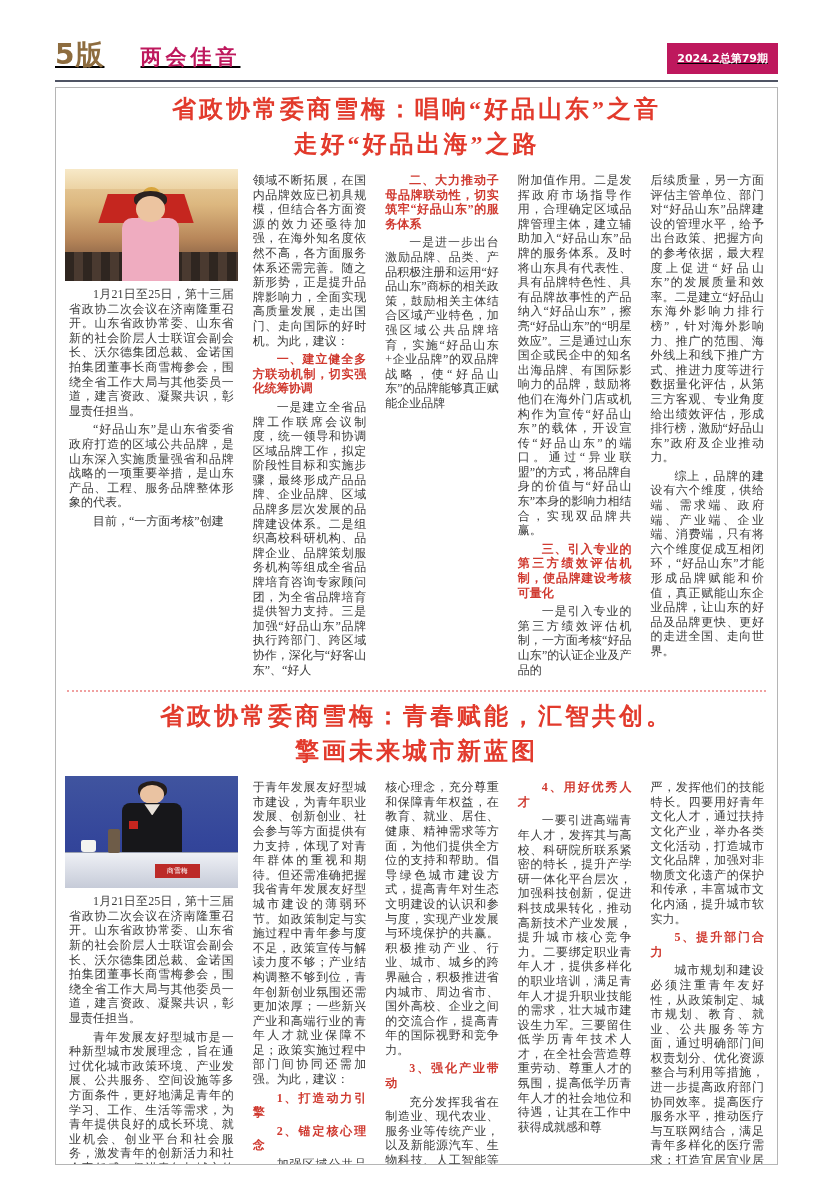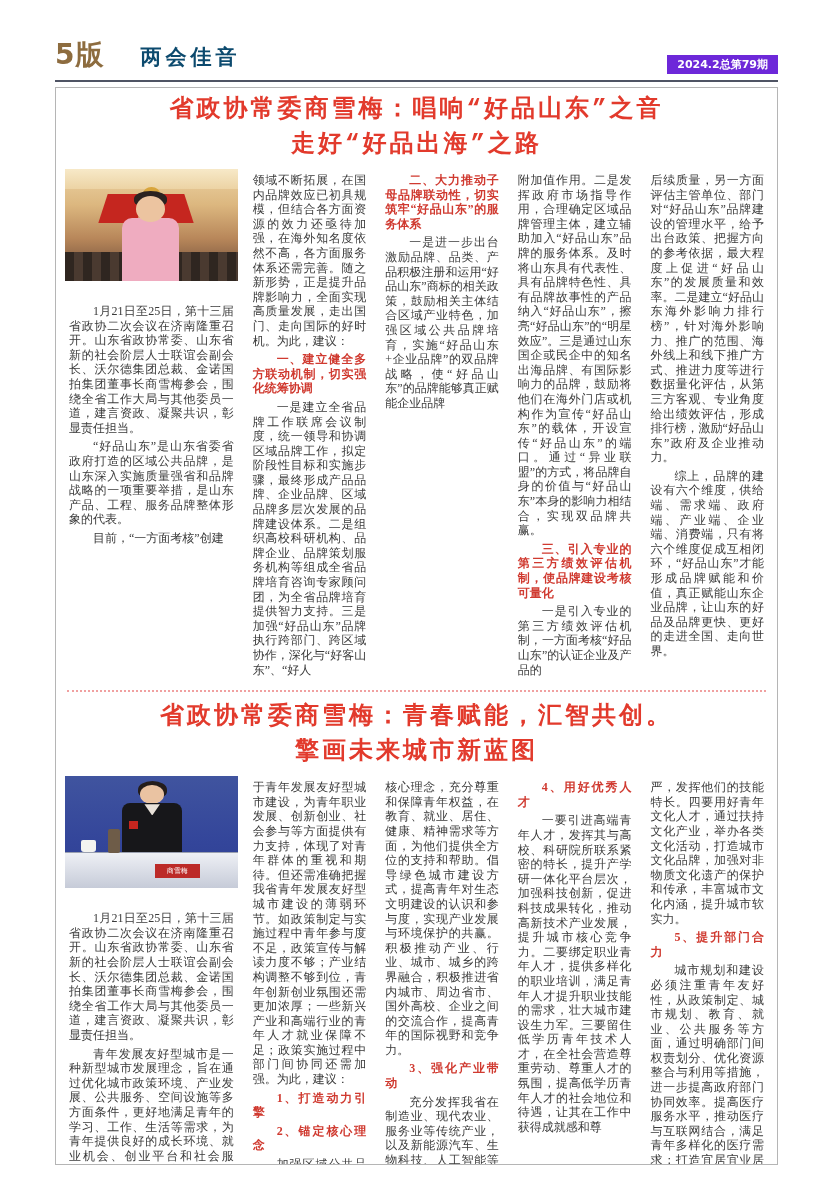--- a/index.html
+++ b/index.html
@@ -1,39 +1,39 @@
 <!DOCTYPE html>
 <html><head>
 <meta charset="utf-8">
 <style>
   html,body{margin:0;padding:0;background:#ffffff;}
   .page{position:relative;width:831px;height:1200px;background:#fff;overflow:hidden;
         font-family:"Liberation Serif","DejaVu Serif",serif;}
   
-  .masthead{display:flex;align-items:baseline;margin:36px 53px 0 55px;}
+  .masthead{display:flex;align-items:baseline;margin:36px 53px 0 55px;text-decoration:underline;}
   .edition{font-family:"DejaVu Sans",sans-serif;font-size:28px;font-weight:900;color:#8d6c3f;letter-spacing:1px;}
-  .section{font-family:"DejaVu Sans",sans-serif;font-size:21px;font-weight:800;color:#0c4a6e;margin-left:36px;letter-spacing:4px;}
-  .issue{margin-left:auto;align-self:flex-end;background:#6d28d9;color:#fff;
-         font-family:"DejaVu Sans",sans-serif;font-size:11px;font-weight:700;padding:2px 10px;}
+  .section{font-family:"DejaVu Sans",sans-serif;font-size:21px;font-weight:800;color:#be185d;margin-left:36px;letter-spacing:4px;}
+  .issue{margin-left:auto;align-self:flex-end;background:#be185d;color:#fff;
+         font-family:"DejaVu Sans",sans-serif;font-size:11px;font-weight:700;padding:8px 10px;}
   .headrule{margin:6px 53px 0 55px;border-top:2px solid #4f5464;}
   
   .content-box{margin:5px 53px 0 55px;border:1px solid #b5b5b5;padding:4px 9px 8px;height:1078px;
                box-sizing:border-box;overflow:hidden;}
   .atitle{text-align:center;color:#e23a2c;font-weight:900;font-size:24px;line-height:35px;
-          letter-spacing:3px;font-family:Liberation Mono, monospace;}
+          letter-spacing:3px;font-family:Liberation Serif, serif;}
   .abody{display:flex;gap:11px;margin-top:7px;}
   .col{flex:1;min-width:0;}
   .col.first{flex:1.42;}
   .blk{margin:4px;font-size:12px;line-height:14.6px;text-align:justify;color:#3a3a3a;}
   .blk.p{text-indent:2em;}
   .blk.c{text-indent:0;}
   .blk.h{color:#d03a30;font-weight:bold;text-indent:2em;}
   .dotsep{border-top:2px dotted #f0a0a0;margin:9px 2px 7px;}
   
-  .photo{position:relative;width:100%;height:112px;overflow:hidden;margin-bottom:23px;}
+  .photo{position:relative;width:100%;height:112px;overflow:hidden;margin-bottom:6px;}
   .photo *{position:absolute;}
   .p1-bg{inset:0;background:linear-gradient(180deg,#ecd3a4 0%,#dcb77f 32%,#b8875a 62%,#5f4234 100%);}
   .p1-ceil{left:0;right:0;top:0;height:18%;background:linear-gradient(180deg,#f7e9c8,#ecd3a4);}
   .p1-flagL{left:22%;top:22%;width:22%;height:26%;background:#c5261f;transform:skewX(-18deg);}
   .p1-flagR{left:50%;top:22%;width:22%;height:26%;background:#c5261f;transform:skewX(18deg);}
   .p1-emblem{left:45%;top:16%;width:10%;height:12%;background:#d8a53c;border-radius:50%;}
   .p1-crowd{left:0;right:0;bottom:0;height:26%;
             background:repeating-linear-gradient(90deg,#2f2620 0 9px,#4a3a30 9px 18px);}
   .p1-head{left:41%;top:24%;width:17%;height:23%;background:#ecc4a0;border-radius:50%;}
   .p1-hair{left:40%;top:20%;width:19%;height:14%;background:#2b2220;border-radius:50% 50% 40% 40%;}

